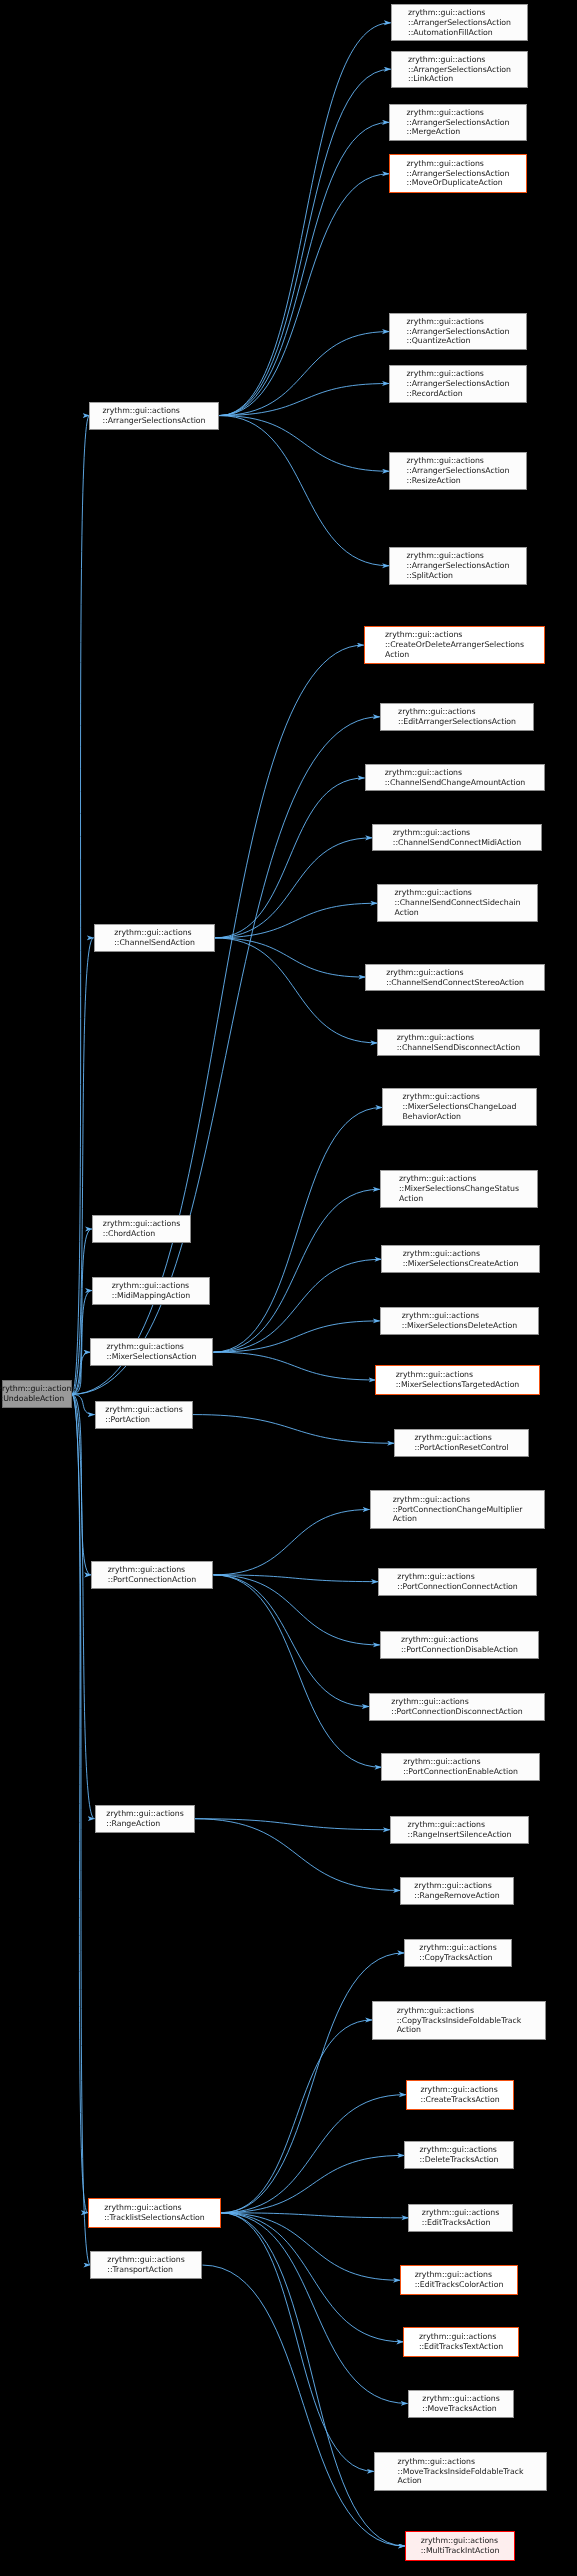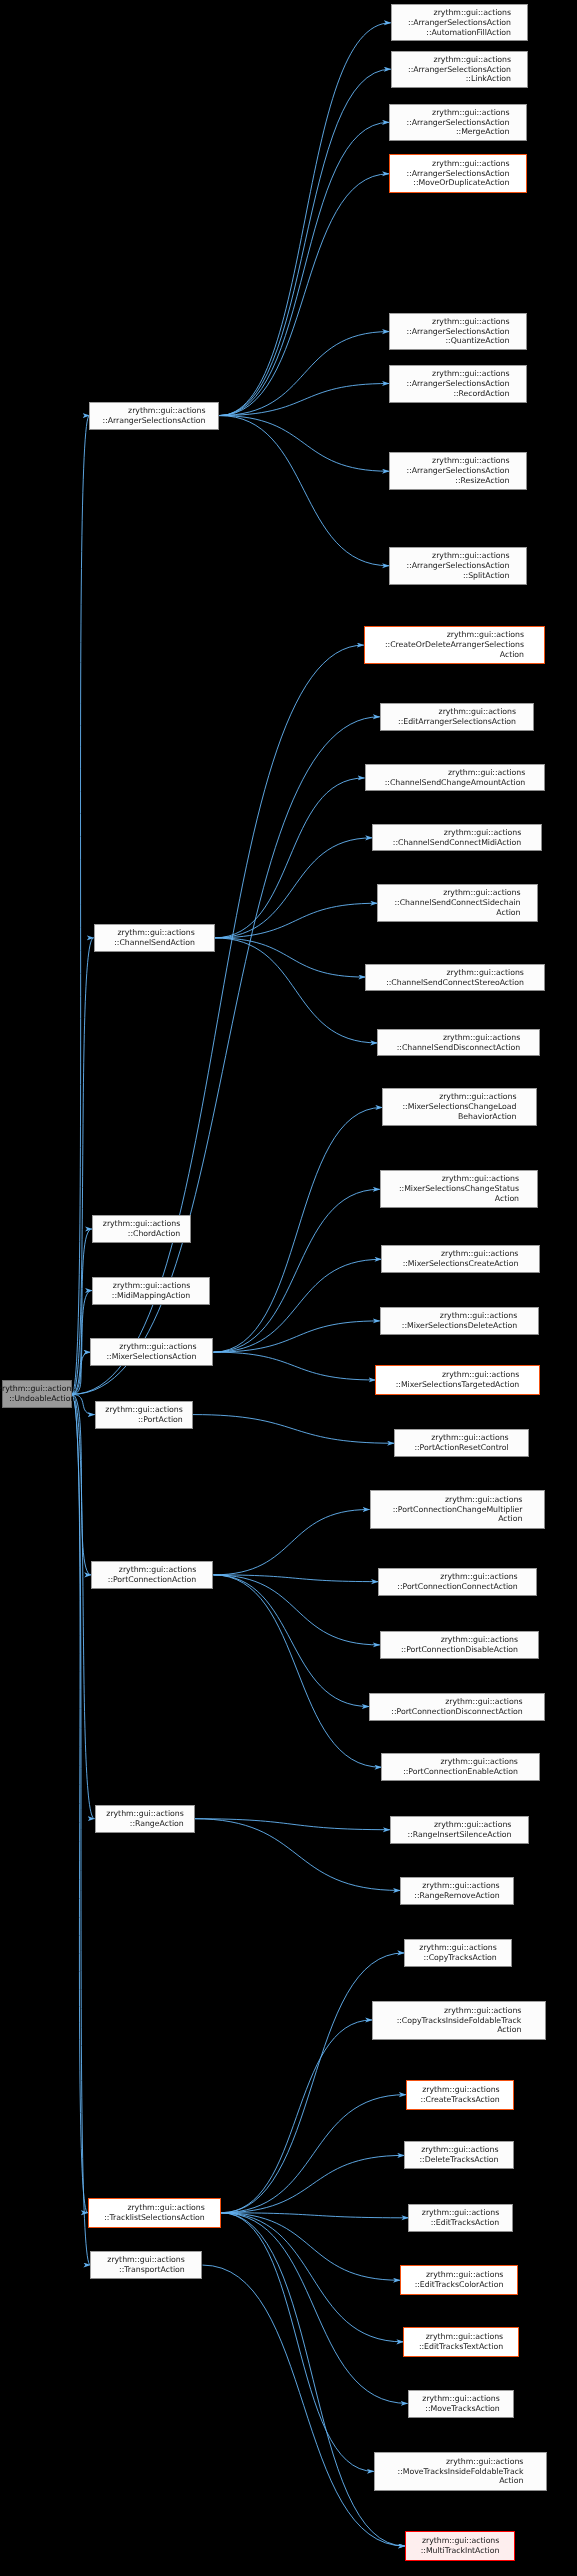--- a/index.html
+++ b/index.html
@@ -12,21 +12,21 @@
     font-family:"DejaVu Sans","Liberation Sans",sans-serif;
     overflow:hidden;
   }
   #edges{position:absolute;left:0;top:0;width:578px;height:2576px;pointer-events:none;}
   .node{
     position:absolute;
     box-sizing:border-box;
     display:flex;
     align-items:center;
     justify-content:center;
-    text-align:right;
+    text-align:left;
     background:#fcfcfc;
     border:0.8px solid #a0a0a0;
     border-right-color:#8c8c8c;
     border-bottom-color:#8c8c8c;
     color:#1a1a1a;
     font-size:7.8px;
     line-height:9.8px;
     letter-spacing:-0.04px;
     white-space:pre-line;
     padding:0.8px 2.5px;

